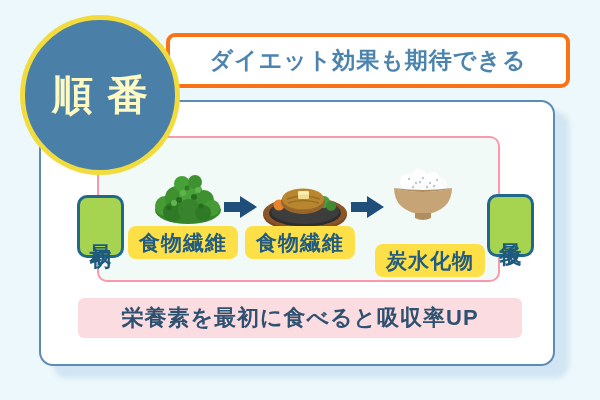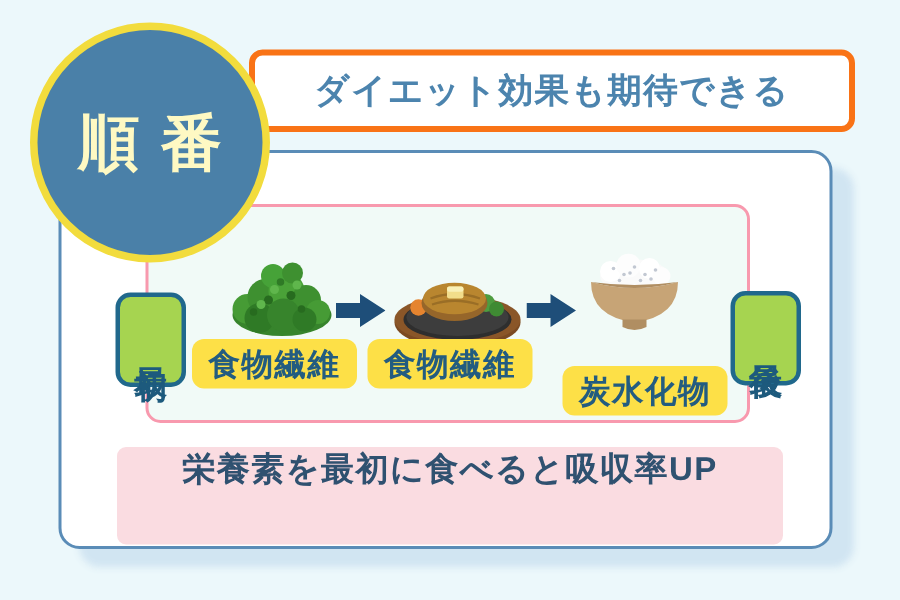--- a/index.html
+++ b/index.html
@@ -66,23 +66,23 @@
     background:#fde047;border-radius:8px;padding:0 11px;
     display:flex;align-items:center;justify-content:center;
     font-size:21px;font-weight:bold;color:#235C80;letter-spacing:1px;
     z-index:2;
   }
   .pill-1{left:128px;}
   .pill-2{left:245px;}
   .pill-3{left:375px;margin-top:18px;}
 
   .note{
-    position:absolute;left:78px;top:298px;width:444px;height:65px;
+    position:absolute;left:78px;top:298px;width:444px;height:40px;
     background:#FADCE1;border-radius:6px;
-    display:flex;align-items:flex-start;justify-content:center;
+    display:flex;align-items:center;justify-content:center;
     font-size:22px;font-weight:bold;color:#2F5170;letter-spacing:1px;
     z-index:2;
   }
 </style>
 </head>
 <body>
 
 <div class="stage">
 
   <div class="card"></div>

